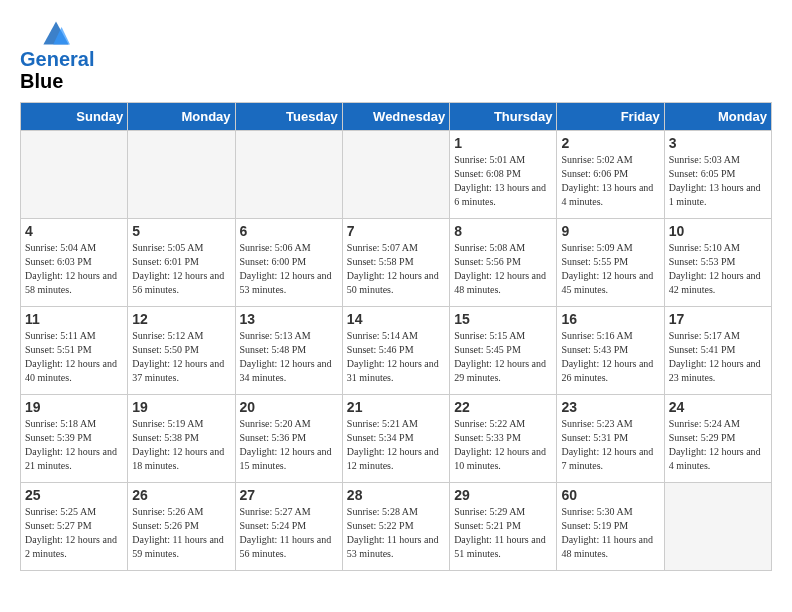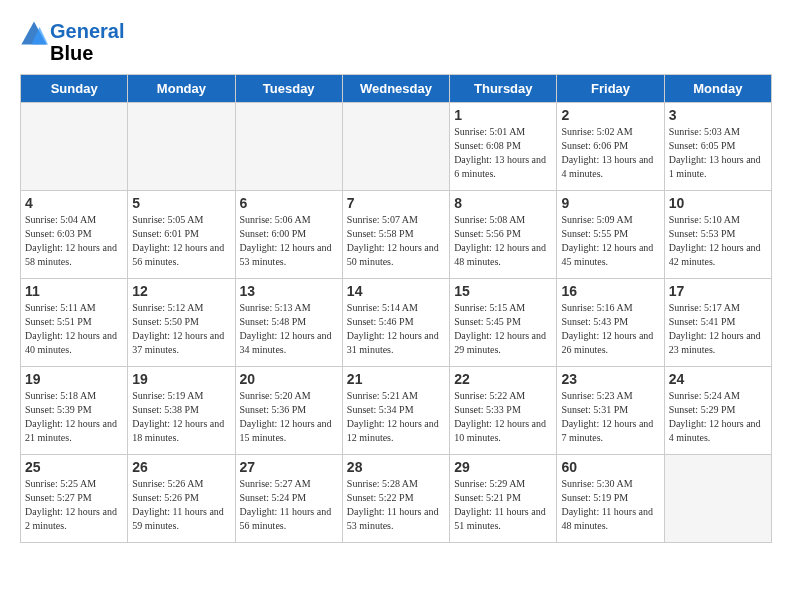--- a/index.html
+++ b/index.html
@@ -11,20 +11,22 @@
       padding: 20px;
     }
     .header {
       display: flex;
       justify-content: space-between;
       align-items: flex-start;
       margin-bottom: 10px;
     }
     .logo {
       display: flex;
+      align-items: center;
+      flex-direction: column;
     }
     .logo-icon {
       width: 28px;
       height: 28px;
       margin-right: 2px;
     }
     .title-block {
       text-align: right;
     }
     .month-title {
@@ -40,21 +42,21 @@
       width: 100%;
       border-collapse: collapse;
       table-layout: fixed;
     }
     th {
       background-color: #1a6abf;
       color: #fff;
       font-size: 13px;
       font-weight: bold;
       padding: 6px 4px;
-      text-align: center;
+      text-align: right;
       border: 1px solid #ccc;
     }
     td {
       border: 1px solid #ccc;
       vertical-align: top;
       padding: 4px;
       font-size: 10.5px;
       color: #333;
       height: 88px;
       background: #fff;

